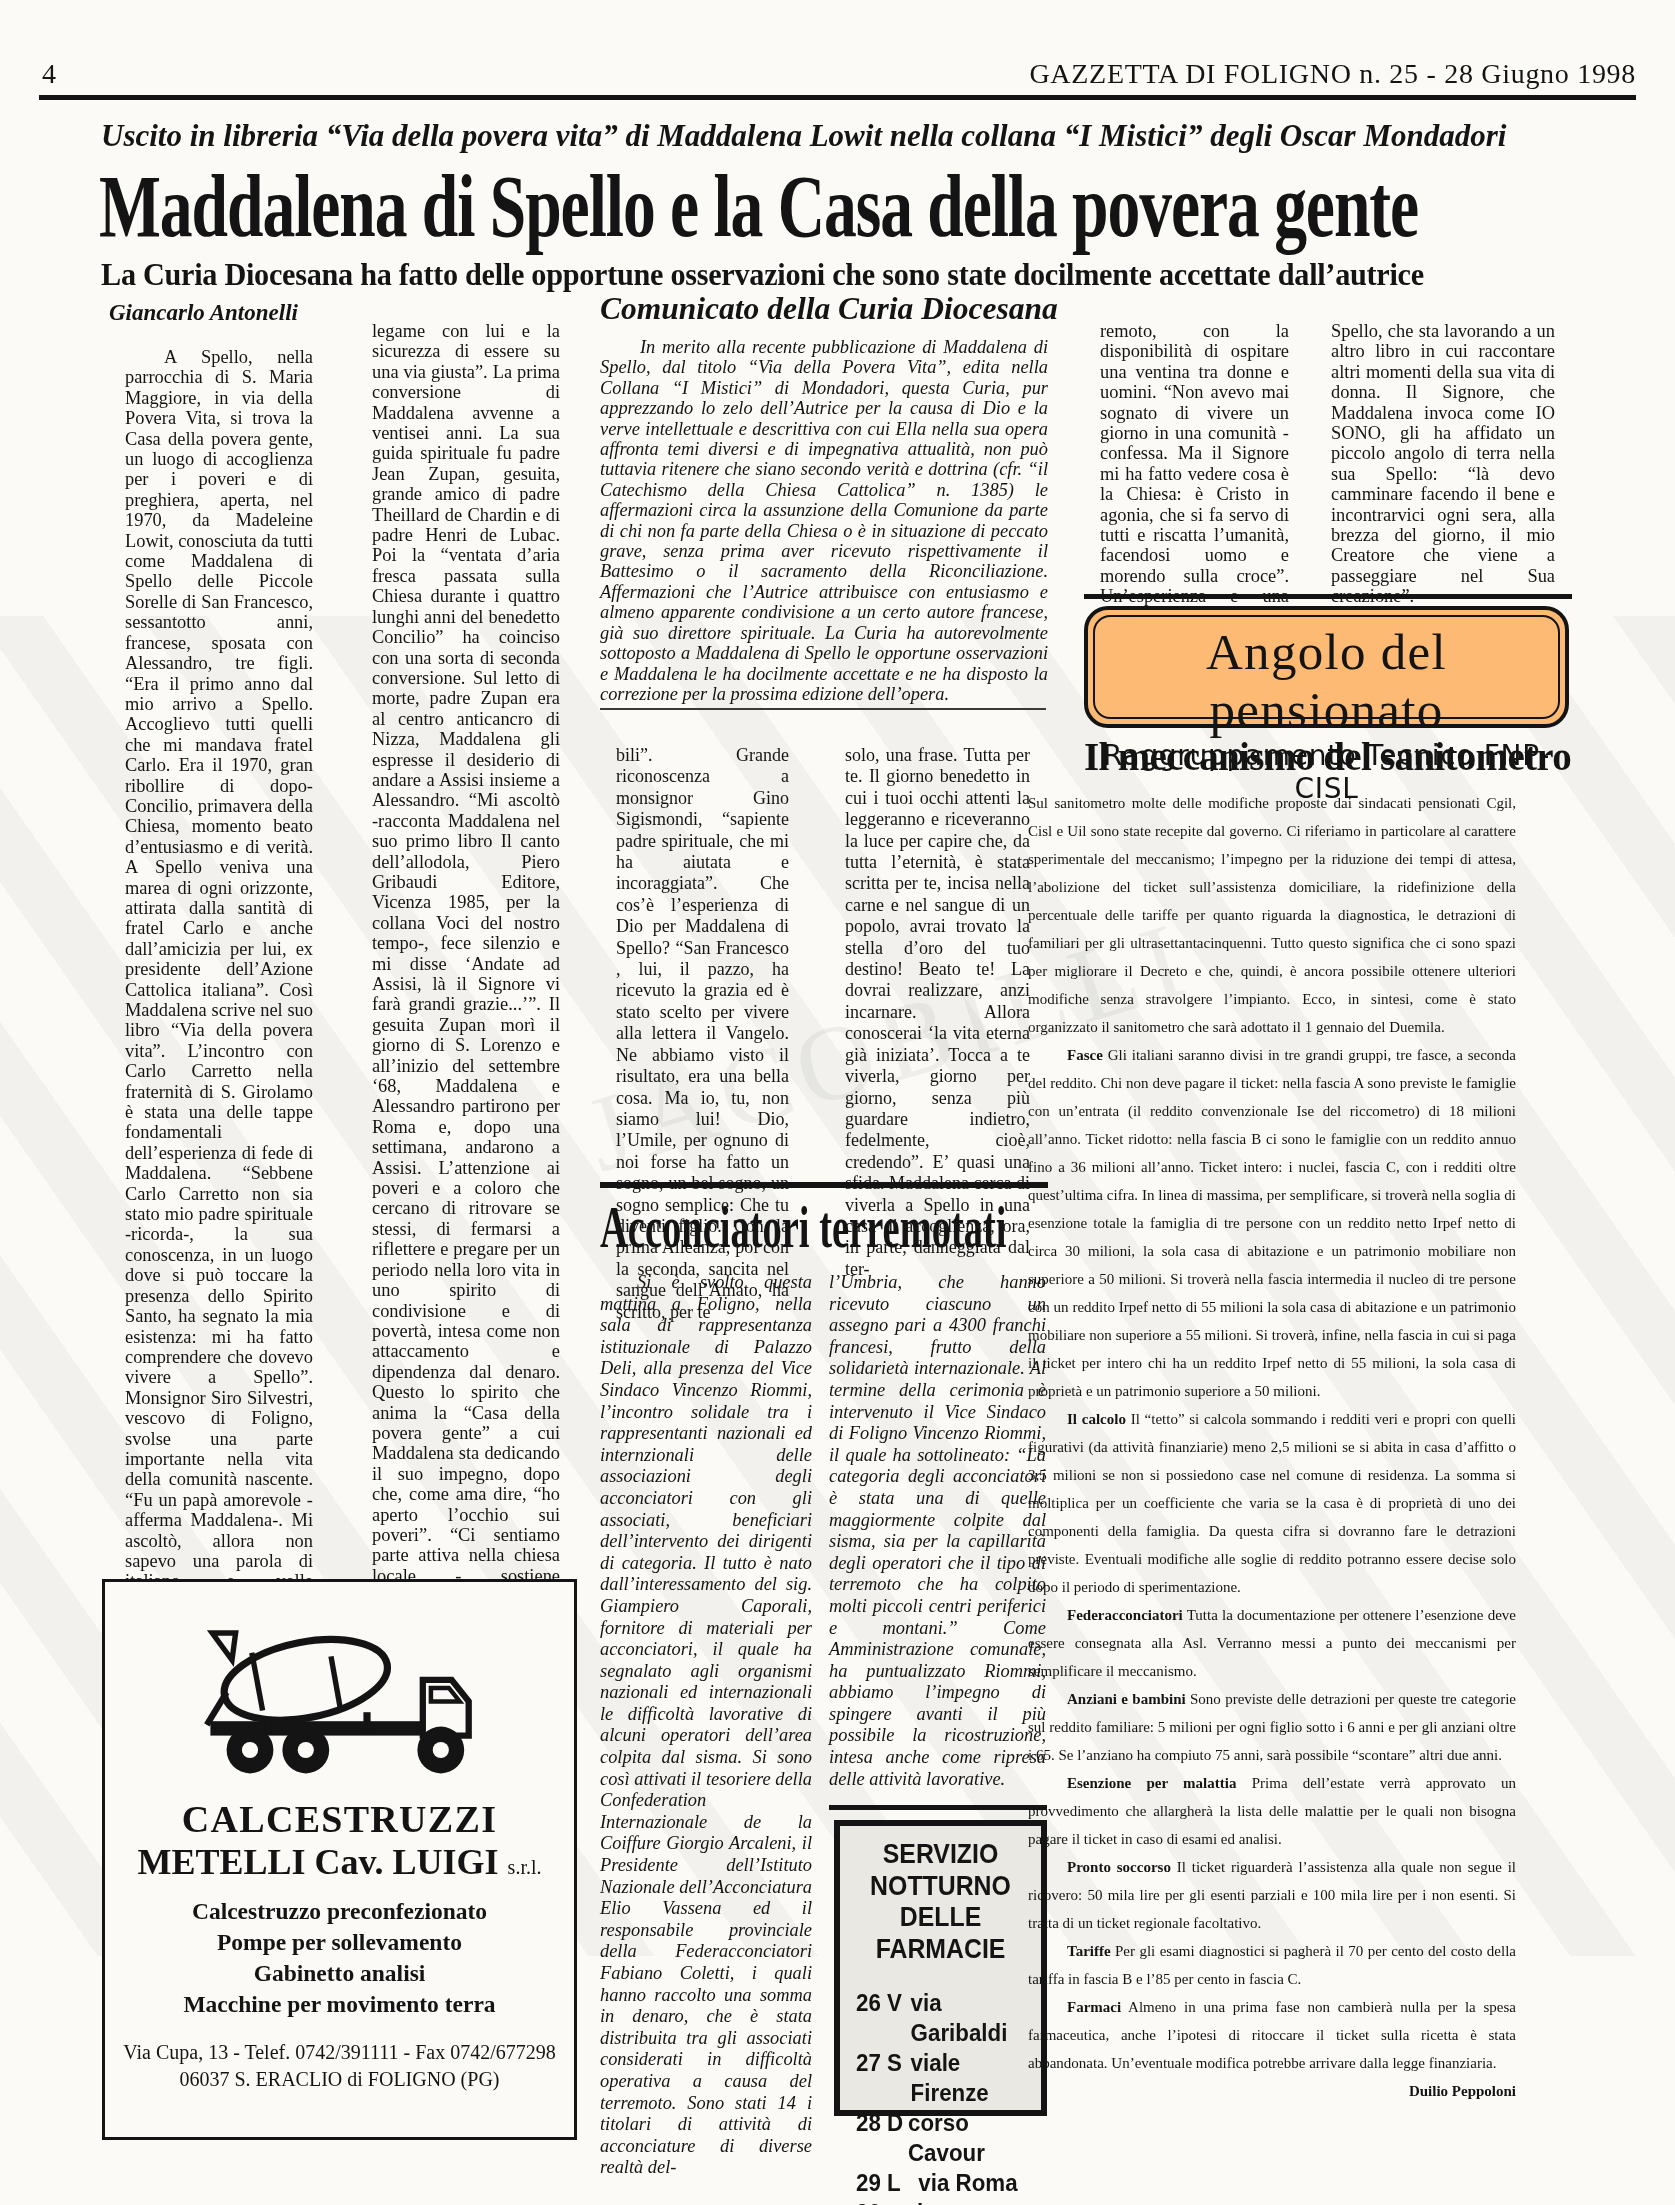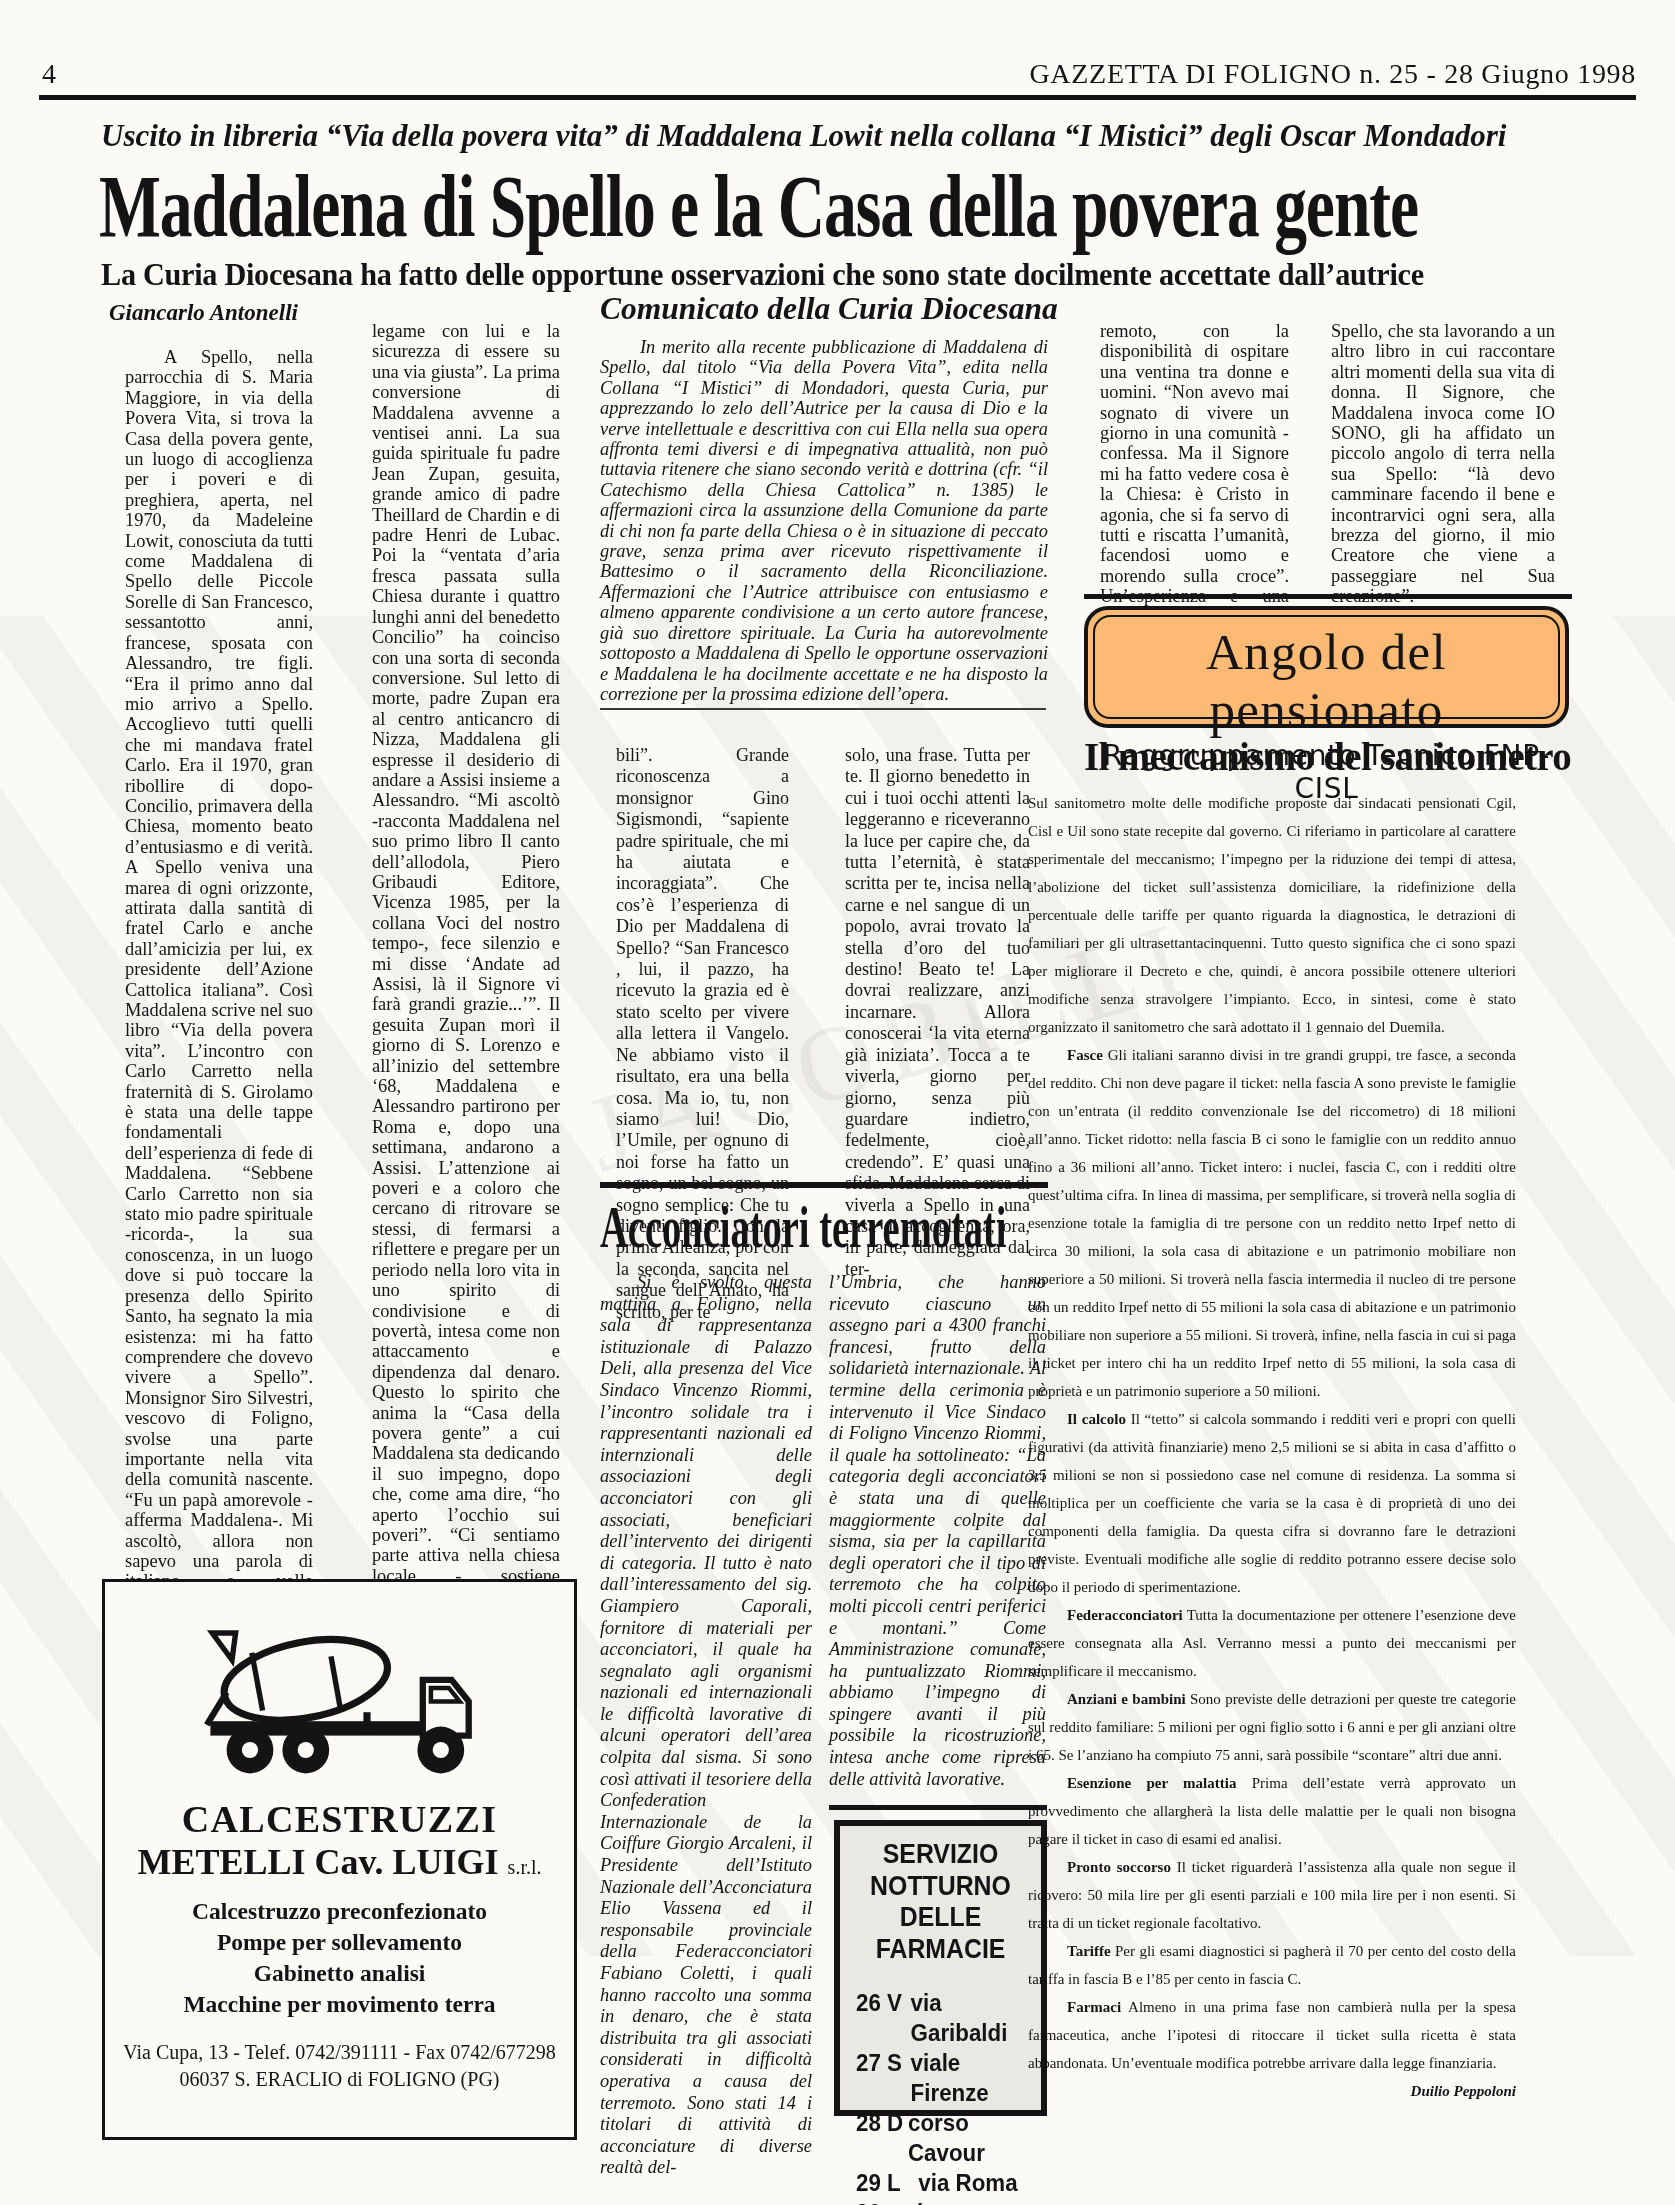--- a/index.html
+++ b/index.html
@@ -63,21 +63,21 @@
   .angolo-inner{position:absolute;inset:5.4px;border:2px solid #141414;border-radius:17.4px;text-align:center;}
   .angolo-title{margin-top:5.4px;font-size:51px;letter-spacing:1.3px;}
   .angolo-sub{font-size:28px;font-family:"DejaVu Sans", sans-serif;letter-spacing:0.7px;margin-top:0px;}
   
   .sani-title{position:absolute;left:1084px;top:734px;font-size:39px;font-weight:bold;letter-spacing:-0.7px;}
   .sani-body{position:absolute;left:1028px;top:789px;width:488px;font-size:15px;line-height:28px;
         text-align:justify;}
   .sani-body p{margin:0;text-indent:39px;}
   .sani-body p.first{text-indent:0;}
   .sani-label{font-weight:bold;}
-  .sani-sign{text-align:right;font-weight:bold;font-style:italic;margin-top:5.4px;text-indent:0 !important;}
+  .sani-sign{text-align:right;font-weight:bold;margin-top:5.4px;text-indent:0 !important;}
   
   .ad-box{position:absolute;left:102px;top:1579px;width:469px;height:555px;border:3.4px solid #141414;
         text-align:center;background:#fbfaf6;}
   .ad-truck{margin-top:17.4px;}
   .ad-brand1{font-size:38px;font-weight:bold;letter-spacing:1.3px;margin-top:1.3px;}
   .ad-brand2{font-size:36px;font-weight:bold;}
   .ad-suffix{font-size:20px;font-weight:normal;}
   .ad-services{margin-top:13.4px;font-weight:bold;font-size:23.5px;line-height:31px;}
   .ad-addr{margin-top:19px;font-size:20px;line-height:27px;}
 </style>

